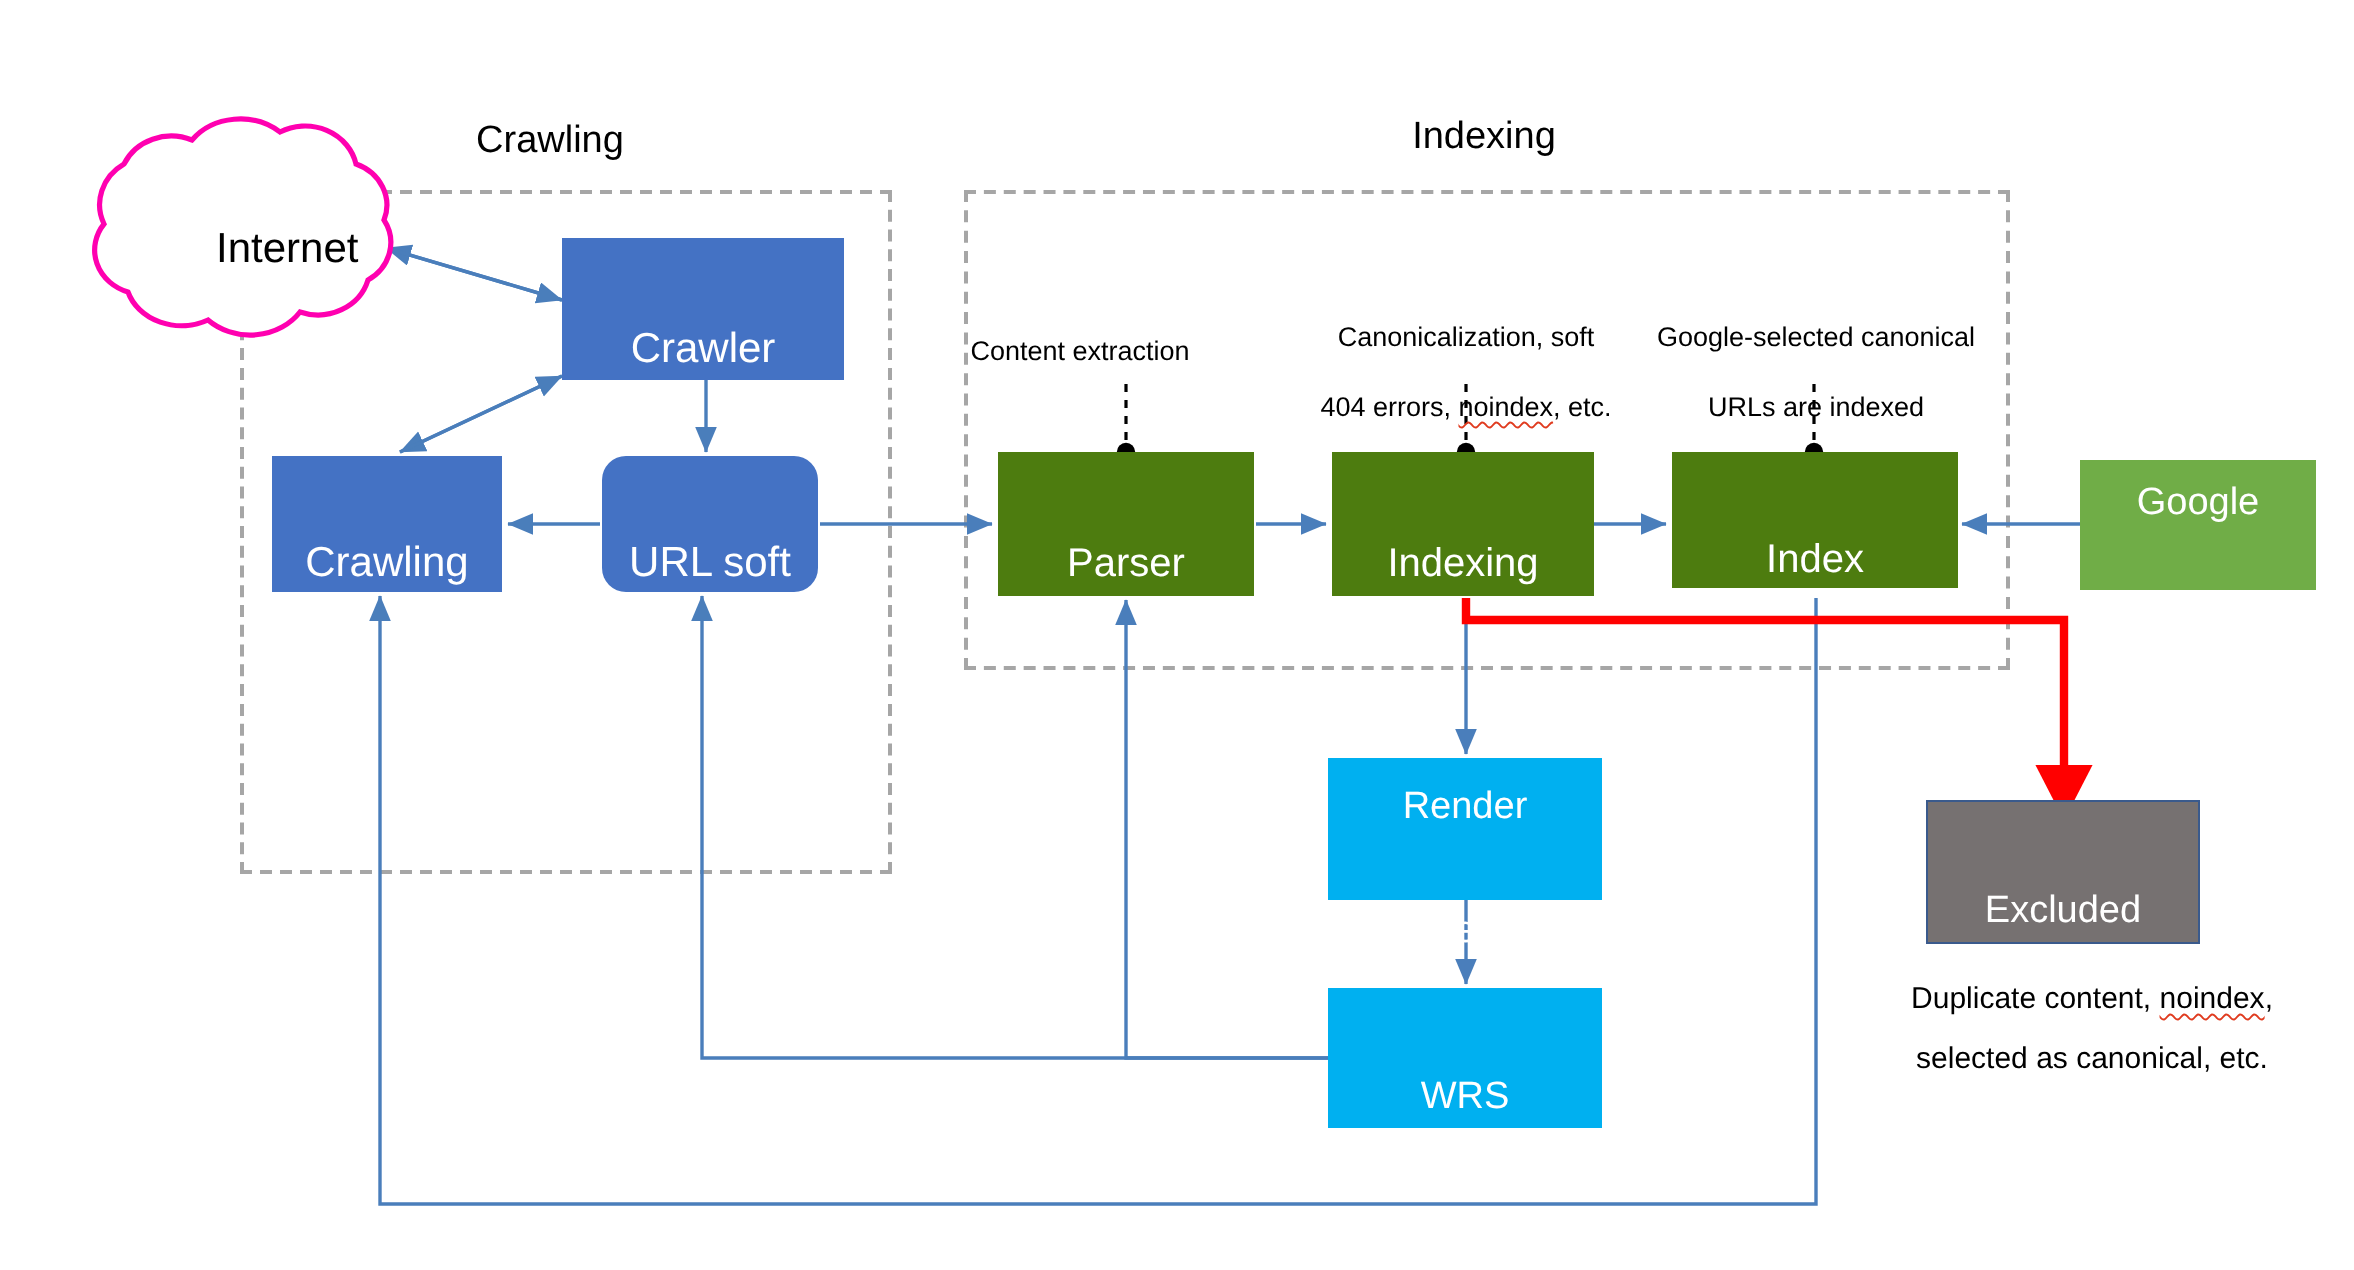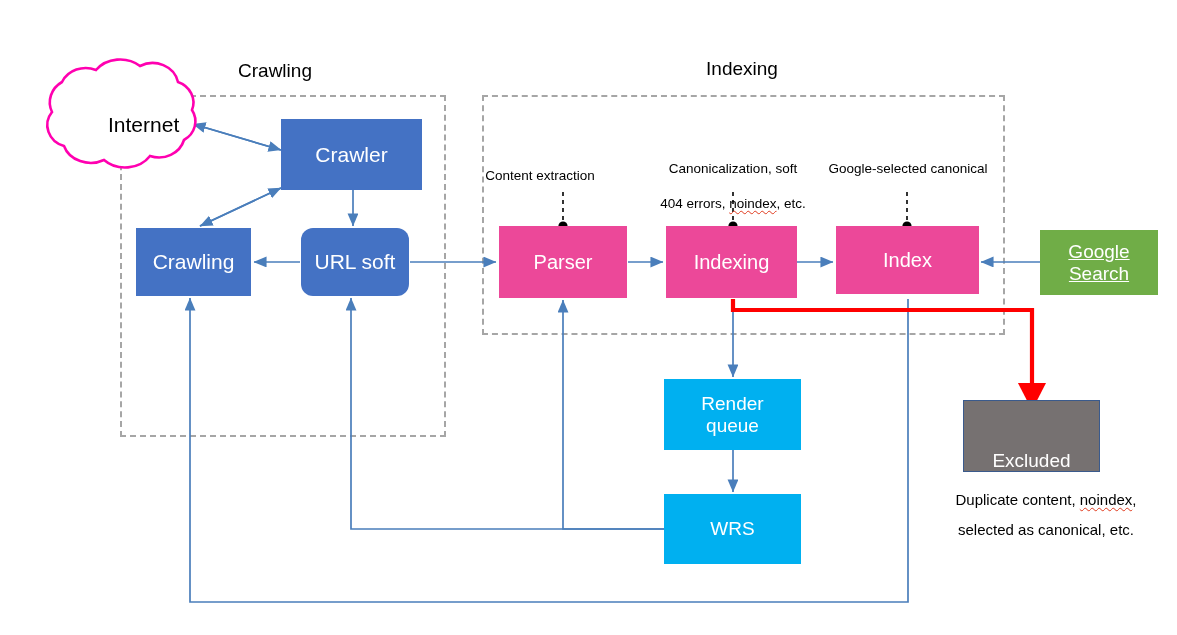--- a/index.html
+++ b/index.html
@@ -7,27 +7,27 @@
   body{font-family:"Liberation Sans",sans-serif;}
   #stage{position:relative;width:1177px;height:635px;background:#fff;overflow:hidden;}
   svg#wires{position:absolute;left:0;top:0;width:1177px;height:635px;pointer-events:none;}
 
   .grouplabel{position:absolute;font-size:19px;color:#000;white-space:nowrap;text-align:center;}
 
   .dashbox{position:absolute;border:2.5px dashed #a6a6a6;box-sizing:border-box;background:transparent;}
 
   .node{position:absolute;box-sizing:border-box;display:flex;align-items:center;justify-content:center;
         text-align:center;color:#fff;line-height:1.12;}
-  .node span{display:block;}
+  .node span{display:block;margin-top:40px;}
   .n-dark{background:#4472C4;font-size:21px;}
   .n-round{background:#4472C4;font-size:21px;border-radius:12px;}
-  .n-mid{background:#ec4899;font-size:20px;}
+  .n-mid{background:#4d7c0f;font-size:20px;}
   .n-cyan{background:#00B0F0;font-size:19px;}
-  .n-green{background:#70AD47;font-size:19px;text-decoration:underline;}
-  .n-grey{background:#767171;font-size:19px;border:1.5px solid #3a5a8c;align-items:flex-end;}
+  .n-green{background:#70AD47;font-size:19px;}
+  .n-grey{background:#767171;font-size:19px;border:1.5px solid #3a5a8c;}
 
   .cloudlabel{position:absolute;font-size:21px;color:#000;white-space:nowrap;}
 
   .annot{position:absolute;font-size:13.5px;color:#000;text-align:center;line-height:1.28;white-space:pre-line;}
   .annot .sq{text-decoration:underline;text-decoration-style:wavy;text-decoration-color:#e03b1f;
              text-decoration-thickness:1px;text-underline-offset:2px;}
 
   .caption{position:absolute;font-size:15px;color:#000;text-align:center;line-height:2.0;}
   .caption .sq{text-decoration:underline;text-decoration-style:wavy;text-decoration-color:#e03b1f;
                text-decoration-thickness:1px;text-underline-offset:2px;}
@@ -160,20 +160,21 @@
     <span>Content extraction</span>
   </div>
 
   <div class="annot" style="left:648px;top:143px;width:170px;">
     <div>Canonicalization, soft</div>
     <div><span>404 errors, </span><span class="sq">noindex</span><span>, etc.</span></div>
   </div>
 
   <div class="annot" style="left:818px;top:143px;width:180px;">
     <div>Google-selected canonical</div>
+    <div>URLs are indexed</div>
   </div>
 
   <div class="caption" style="left:908px;top:485px;width:248px;padding-left:14px;">
     <div><span>Duplicate content, </span><span class="sq">noindex</span><span>,</span></div>
     <div>selected as canonical, etc.</div>
   </div>
 
 </div>
 
 </body></html>

